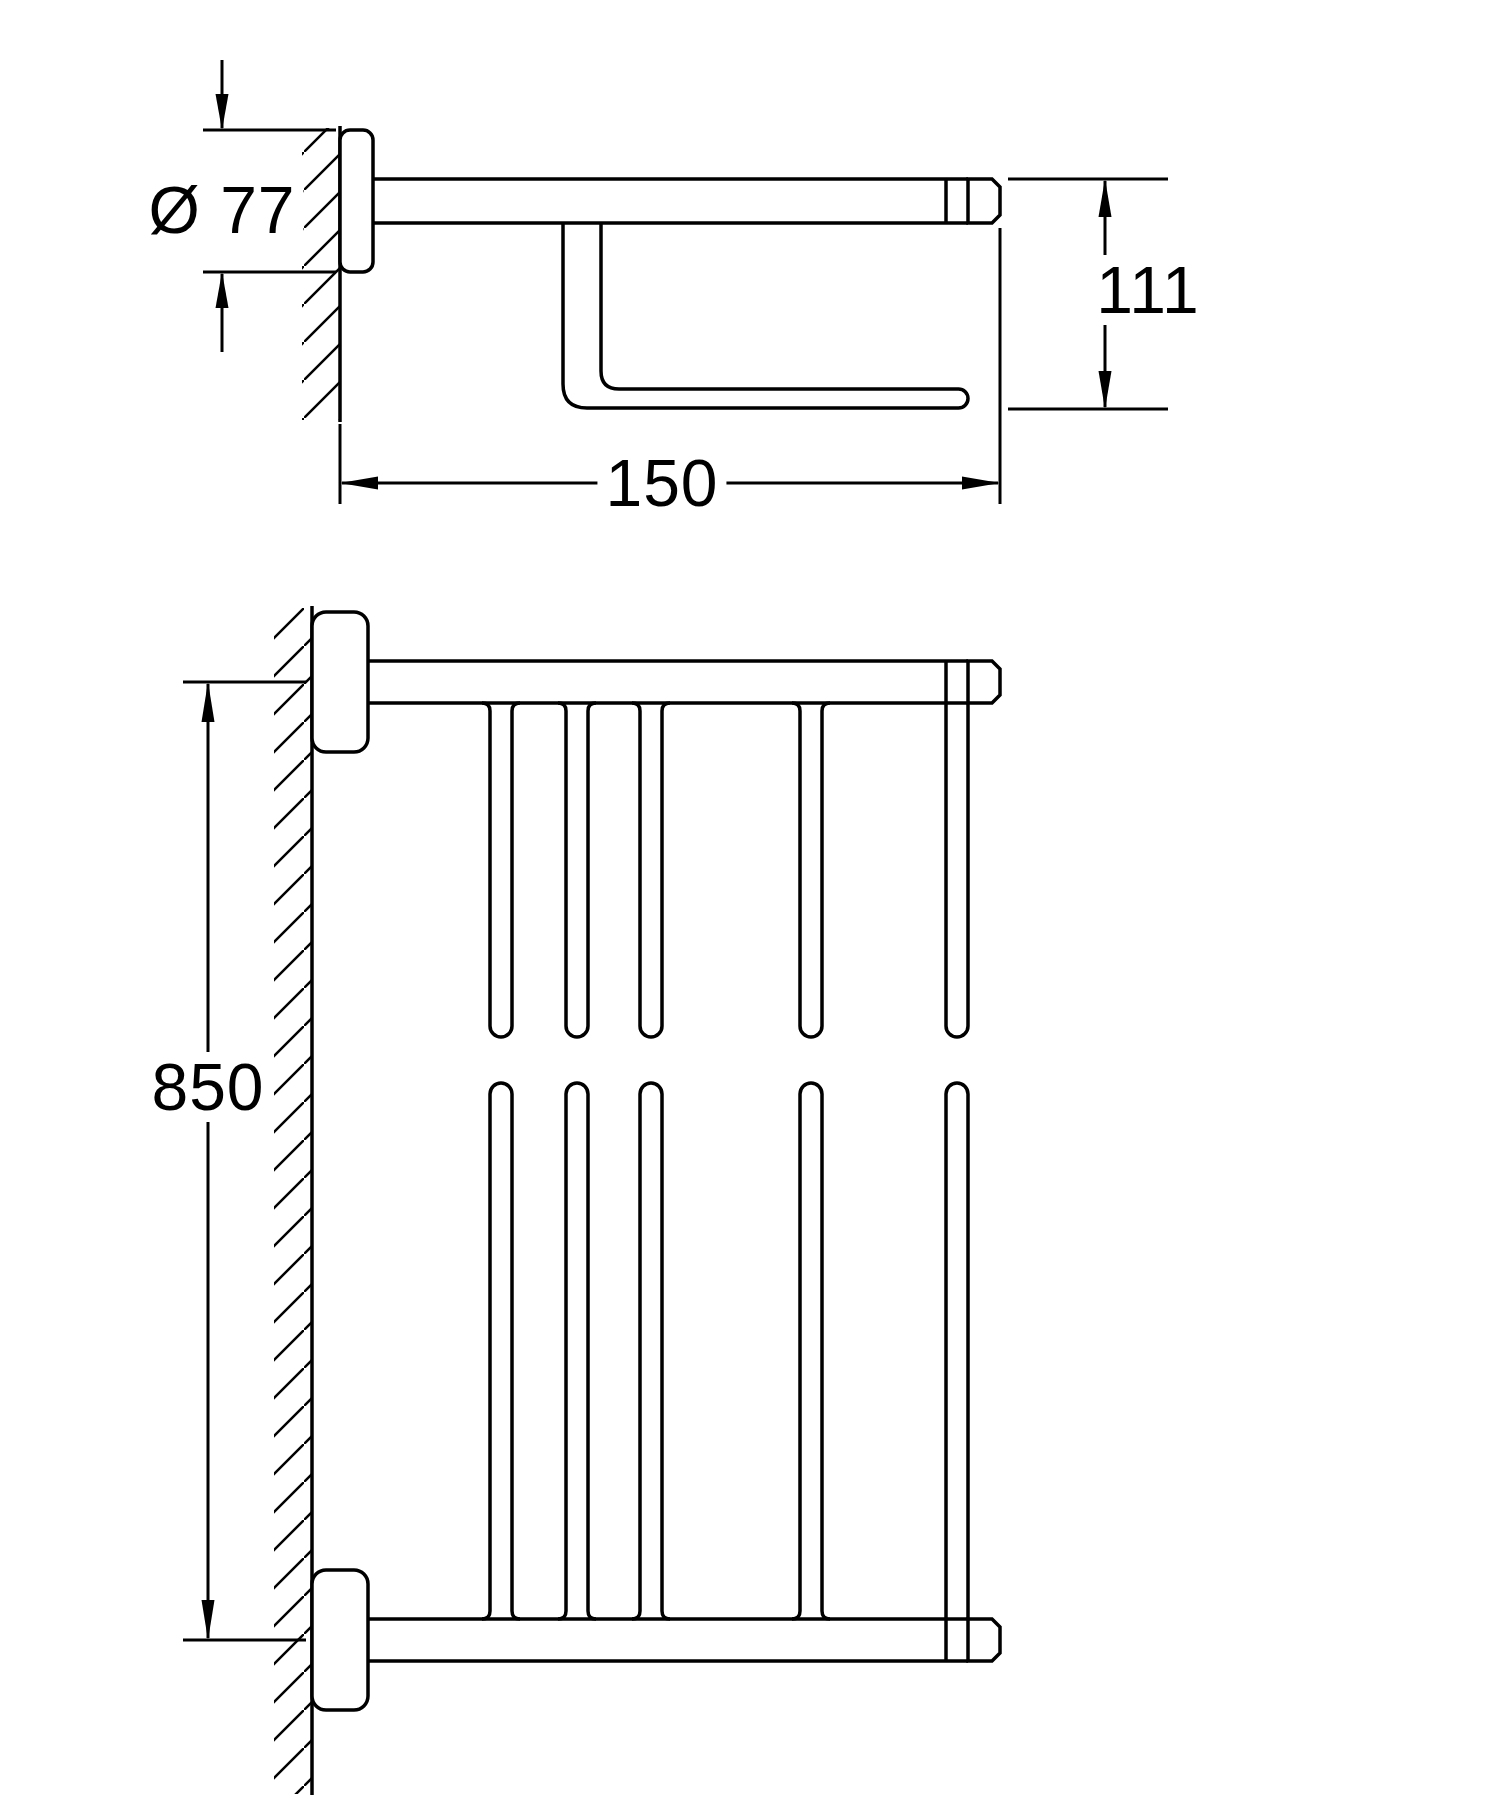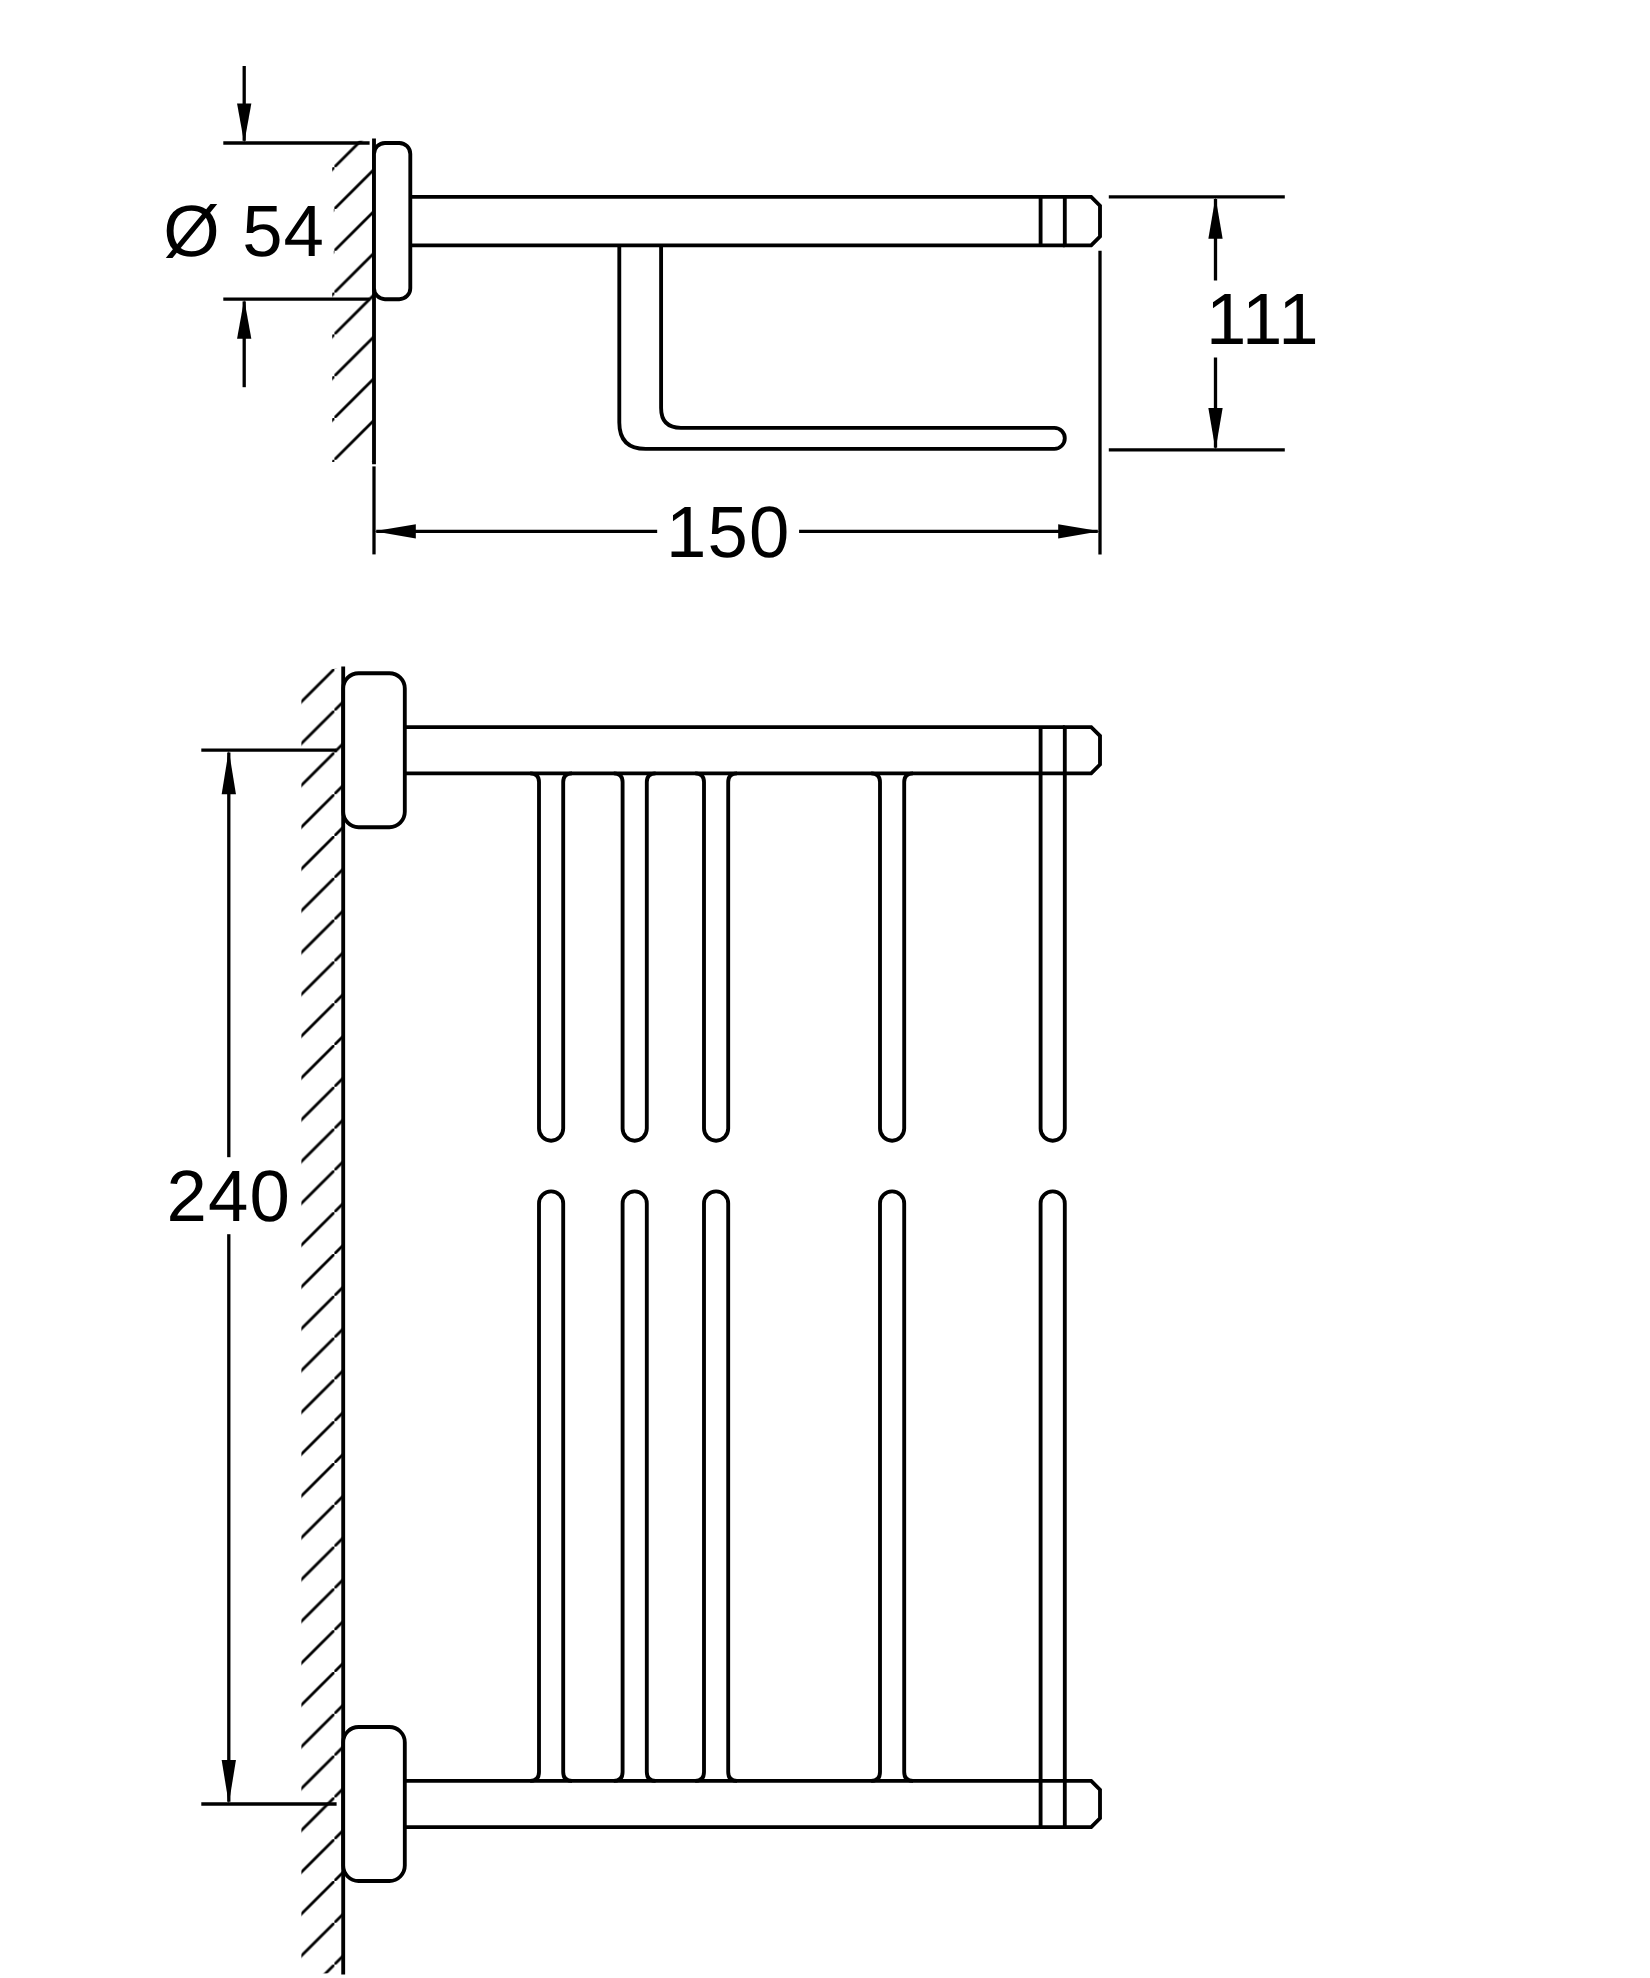--- a/index.html
+++ b/index.html
@@ -120,21 +120,21 @@
       <g stroke-width="3">
         <line x1="183" y1="682" x2="306" y2="682"></line>
         <line x1="183" y1="1640" x2="306" y2="1640"></line>
         <line x1="208" y1="684" x2="208" y2="1638"></line>
         <polygon points="208,682 201.5,722 214.5,722" fill="#000000" stroke="none"></polygon>
         <polygon points="208,1640 201.5,1600 214.5,1600" fill="#000000" stroke="none"></polygon>
       </g>
     </g>
   </svg>
 
-  <div class="dim-label" style="left:222px; top:210px;">Ø 54</div>
+  <div class="dim-label" style="left:222px; top:210px;">Ø 77</div>
 
   <div class="dim-label" style="left:1148px; top:290px;">111</div>
 
   <div class="dim-label" style="left:662px; top:483px;">150</div>
 
-  <div class="dim-label" style="left:208px; top:1087px;">240</div>
+  <div class="dim-label" style="left:208px; top:1087px;">850</div>
 
 </div>
 
 </body></html>

